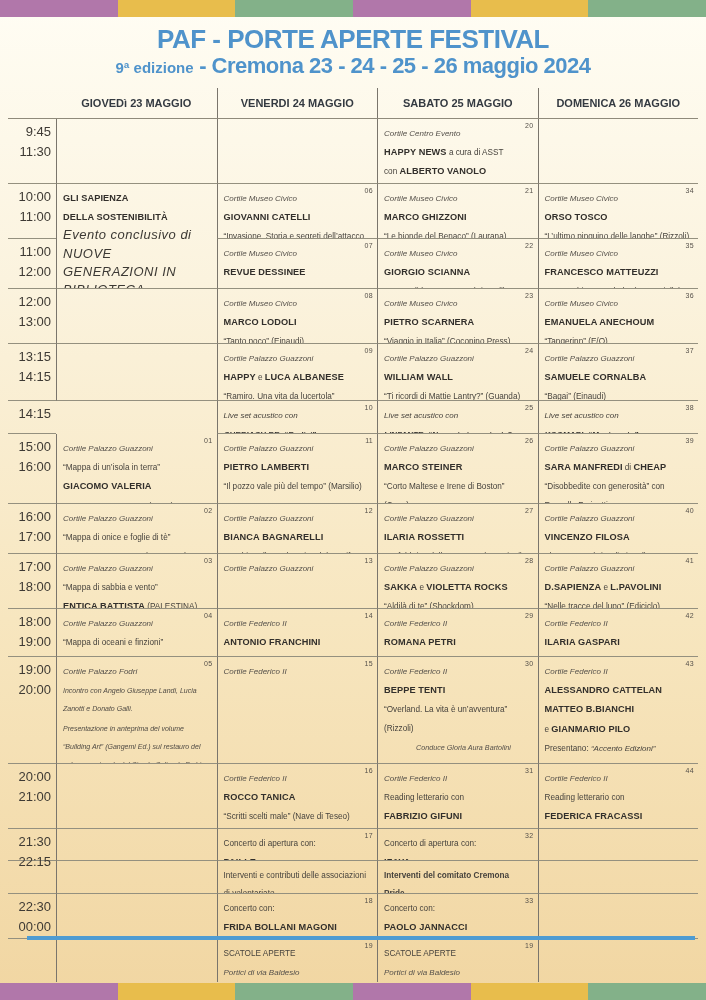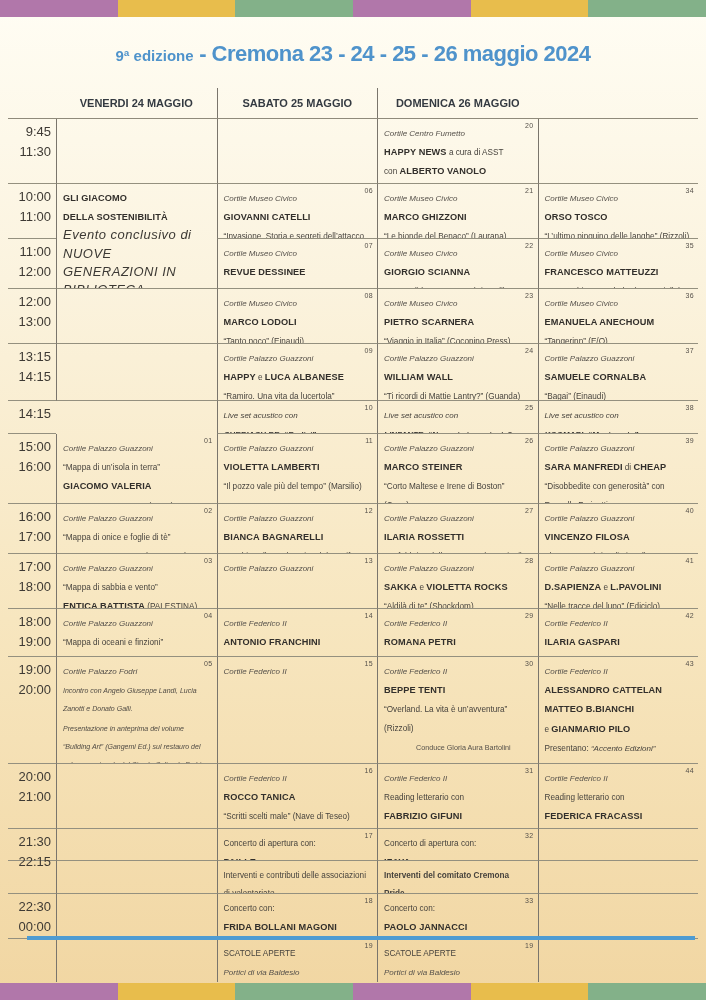--- a/index.html
+++ b/index.html
@@ -10,21 +10,21 @@
   }
   .page{
     position:relative;width:706px;height:1000px;overflow:hidden;
     background:linear-gradient(180deg,#fffdf4 0%,#fbf3de 28%,#f7e6bf 62%,#f1d6a2 100%);
   }
   .stripe{display:flex;height:17px;width:100%;}
   .stripe .seg{flex:1;}
   .stripe.bottom{position:absolute;bottom:0;left:0;}
   .header{height:71px;text-align:center;padding-top:8px;box-sizing:border-box;}
   .title{font-size:26px;font-weight:bold;color:#4f93cb;letter-spacing:-0.5px;line-height:1.08;}
-  .subtitle{color:#4f93cb;font-weight:bold;margin-top:18px;line-height:1;}
+  .subtitle{color:#4f93cb;font-weight:bold;margin-top:2px;line-height:1;}
   .edition{font-size:15px;}
   .sub-main{font-size:22px;letter-spacing:-0.5px;}
   .day-header{
     display:grid;grid-template-columns:48px repeat(4,1fr);
     margin:0 8px;height:31px;border-bottom:1px solid #8f8a7b;box-sizing:border-box;
   }
   .dh-cell{
     display:flex;align-items:center;justify-content:center;
     font-weight:bold;font-size:11px;color:#343a41;border-left:1px solid #7a756c;
   }
@@ -32,71 +32,73 @@
   .schedule-wrap{position:relative;margin:0 8px;}
   .schedule{display:grid;grid-template-columns:48px repeat(4,1fr);}
   .time-cell{font-size:13px;color:#3e3a34;text-align:right;padding:3px 5px 0 0;line-height:1.55;box-sizing:border-box;}
   .day-cell{position:relative;border-left:1px solid #7a756c;padding:3px 6px 2px 6px;box-sizing:border-box;overflow:hidden;}
   .hline{border-bottom:1px solid #94907f;}
   .num{position:absolute;top:3px;right:4px;font-size:7px;color:#55504a;letter-spacing:.3px;}
   .line{line-height:1.14;margin-bottom:1px;}
   .l-loc{font-style:italic;font-size:8px;color:#55504a;}
   .l-name{font-weight:bold;font-size:9.2px;color:#322f2b;letter-spacing:.1px;text-align:right;}
   .l-plain{font-size:8.2px;color:#47433d;}
-  .l-cond{font-size:7.2px;color:#55504a;padding-left:32px;}
+  .l-cond{font-style:italic;font-size:7.2px;color:#55504a;padding-left:32px;}
   .l-sital{font-style:italic;font-size:7px;color:#504b44;}
   .l-ital{font-style:italic;font-size:8px;color:#47433d;}
   .l-bital{font-style:italic;font-weight:bold;font-size:8px;color:#322f2b;}
   .l-alter{font-weight:bold;font-size:8.2px;color:#322f2b;}
   .l-evento{font-style:italic;font-size:13px;color:#3c3934;letter-spacing:.5px;}
   .blue-line{position:absolute;height:4px;left:19px;right:3px;}
 </style>
 </head>
 <body>
 
 <div class="page">
   <div class="stripe top">
       <div class="seg" style="background: rgb(177, 119, 170);"></div>
       <div class="seg" style="background: rgb(232, 189, 76);"></div>
       <div class="seg" style="background: rgb(131, 177, 137);"></div>
       <div class="seg" style="background: rgb(177, 119, 170);"></div>
       <div class="seg" style="background: rgb(232, 189, 76);"></div>
       <div class="seg" style="background: rgb(131, 177, 137);"></div>
     </div>
   <div class="header">
+    <div class="title">PAF - PORTE APERTE FESTIVAL</div>
     <div class="subtitle"><span class="edition">9ª edizione</span><span class="sub-main"> - Cremona 23 - 24 - 25 - 26 maggio 2024</span></div>
   </div>
   <div class="day-header" id="dayHeader">
       <div></div>
+      <div class="dh-cell">GIOVEDì 23 MAGGIO</div>
       <div class="dh-cell">VENERDI 24 MAGGIO</div>
       <div class="dh-cell">SABATO 25 MAGGIO</div>
       <div class="dh-cell">DOMENICA 26 MAGGIO</div>
     </div>
   <div class="schedule-wrap">
     <div class="schedule" id="schedule" style="grid-template-rows: 65px 55px 50px 55px 57px 33px 70px 50px 55px 48px 107px 65px 32px 33px 45px 43px;">
         <div class="time-cell hline" style="grid-area: 1 / 1;">
           <div>9:45</div>
           <div>11:30</div>
         </div>
         <div class="day-cell hline" style="grid-area: 1 / 2;"></div>
         <div class="day-cell hline" style="grid-area: 1 / 3;"></div>
         <div class="day-cell hline" style="grid-area: 1 / 4;">
           <div class="num">20</div>
-          <div class="line"><span class="l-loc">Cortile Centro Fumetto</span></div>
+          <div class="line"><span class="l-loc">Cortile Centro Evento</span></div>
           <div class="line"><span class="l-name">HAPPY NEWS</span><span class="l-plain"> a cura di ASST</span></div>
           <div class="line"><span class="l-plain">con </span><span class="l-name">ALBERTO VANOLO</span></div>
           <div class="line"></div>
         </div>
         <div class="day-cell hline" style="grid-area: 1 / 5;"></div>
         <div class="time-cell hline" style="grid-area: 2 / 1;">
           <div>10:00</div>
           <div>11:00</div>
         </div>
         <div class="day-cell hline" style="grid-area: 2 / 2 / span 2;">
-          <div class="line"><span class="l-name">GLI GIACOMO</span></div>
+          <div class="line"><span class="l-name">GLI SAPIENZA</span></div>
           <div class="line"><span class="l-name">DELLA SOSTENIBILITÀ</span></div>
           <div class="line"><span class="l-evento">Evento conclusivo di NUOVE GENERAZIONI IN BIBLIOTECA.</span></div>
           <div class="line"><span class="l-sital">Un progetto della Rete Bibliotecaria Cremonese finanziato da Fondazione Cariplo sul bando “Per il libro e la lettura” Per tutta la mattinata con le scuole cremonesi presso il Centro Fumetto “Andrea Pazienza”</span></div>
         </div>
         <div class="day-cell hline" style="grid-area: 2 / 3;">
           <div class="num">06</div>
           <div class="line"><span class="l-loc">Cortile Museo Civico</span></div>
           <div class="line"><span class="l-name">GIOVANNI CATELLI</span></div>
           <div class="line"><span class="l-plain">“Invasione. Storia e segreti dell’attacco russo in Ucraina” (Paesi Ed.)</span></div>
         </div>
@@ -205,21 +207,21 @@
         <div class="day-cell hline" style="grid-area: 7 / 2;">
           <div class="num">01</div>
           <div class="line"><span class="l-loc">Cortile Palazzo Guazzoni</span></div>
           <div class="line"><span class="l-plain">“Mappa di un’isola in terra”</span></div>
           <div class="line"><span class="l-name">GIACOMO VALERIA</span></div>
           <div class="line"><span class="l-plain">e </span><span class="l-name">VALERIA GATTEI</span><span class="l-plain"> (IRAN)</span></div>
         </div>
         <div class="day-cell hline" style="grid-area: 7 / 3;">
           <div class="num">11</div>
           <div class="line"><span class="l-loc">Cortile Palazzo Guazzoni</span></div>
-          <div class="line"><span class="l-name">VIOLETTA LAMBERTI</span></div>
+          <div class="line"><span class="l-name">PIETRO LAMBERTI</span></div>
           <div class="line"><span class="l-plain">“Il pozzo vale più del tempo” (Marsilio)</span></div>
           <div class="line"><span class="l-cond">Conduce Cinzia Carotti</span></div>
         </div>
         <div class="day-cell hline" style="grid-area: 7 / 4;">
           <div class="num">26</div>
           <div class="line"><span class="l-loc">Cortile Palazzo Guazzoni</span></div>
           <div class="line"><span class="l-name">MARCO STEINER</span></div>
           <div class="line"><span class="l-plain">“Corto Maltese e Irene di Boston” (Cong)</span></div>
         </div>
         <div class="day-cell hline" style="grid-area: 7 / 5;">

